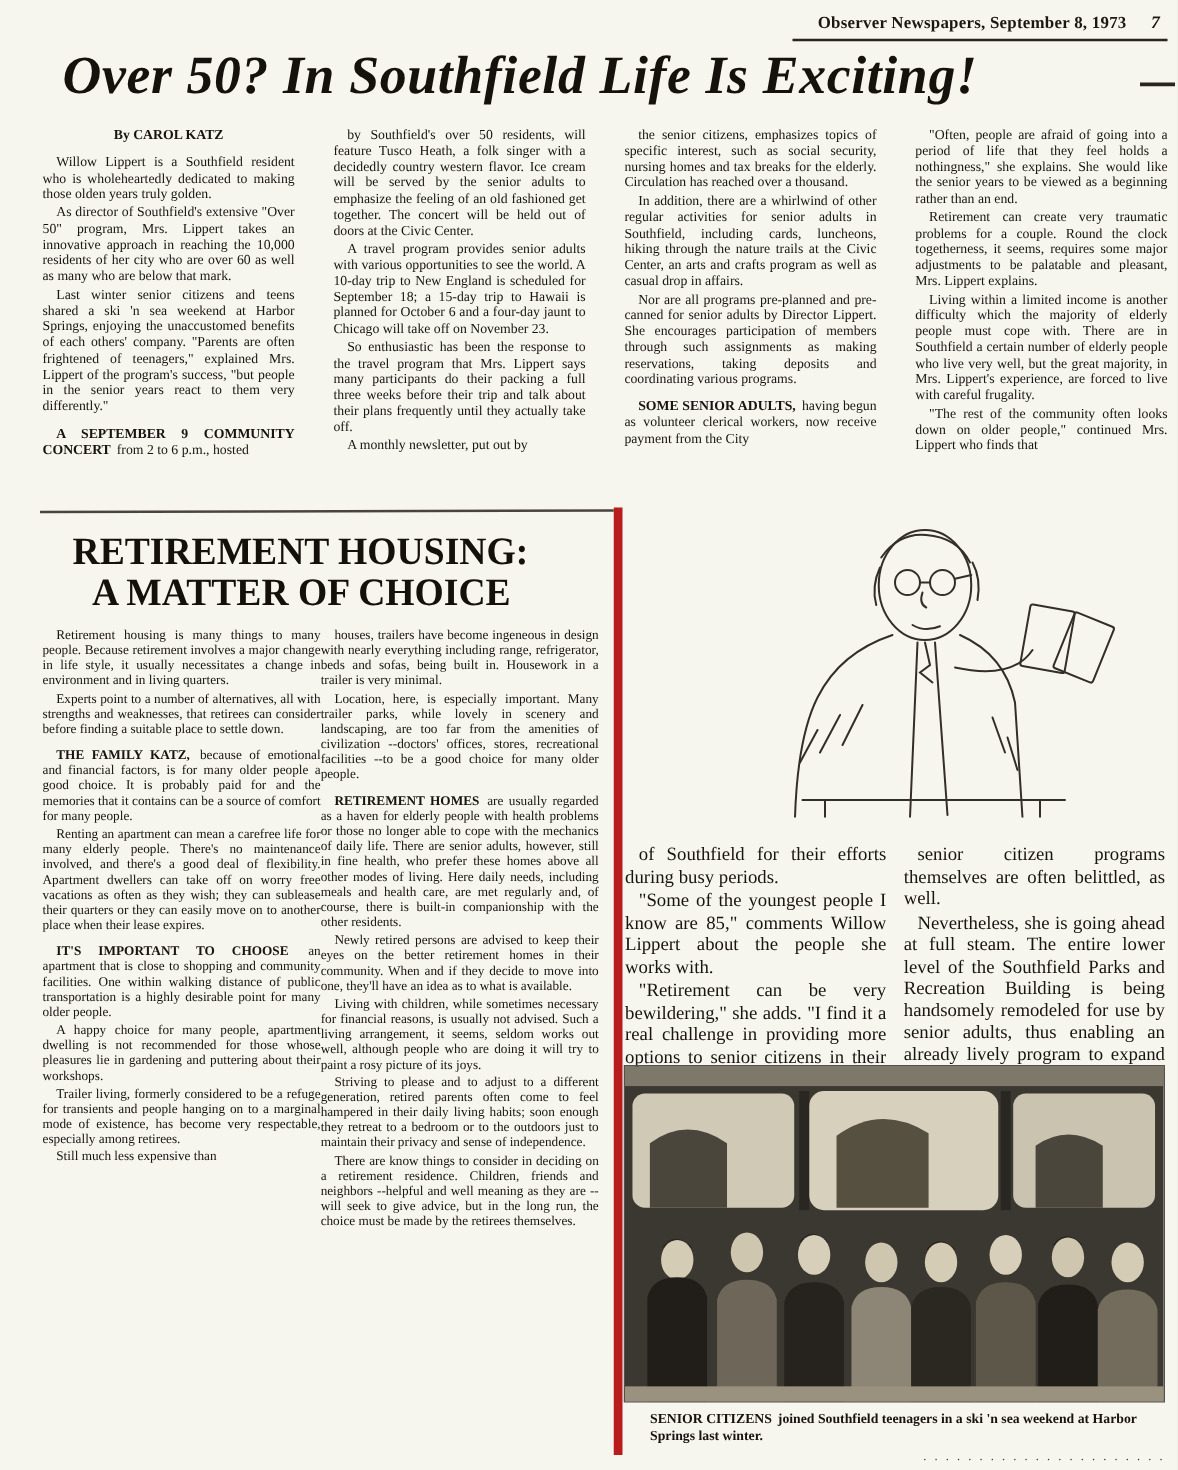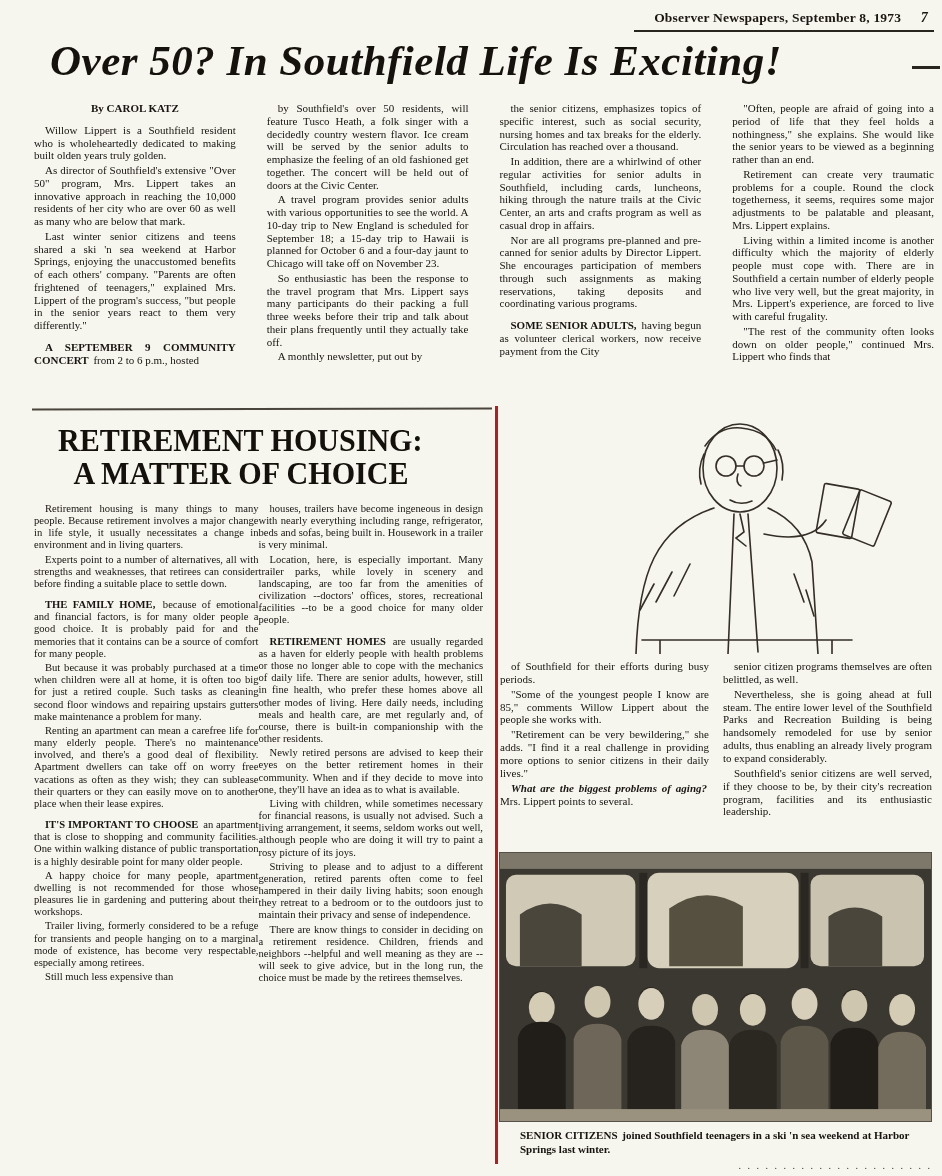--- a/index.html
+++ b/index.html
@@ -15,33 +15,33 @@
   .headline-dash{position:absolute;top:66px;right:2px;width:28px;border-top:3px solid #28241e;}
 
   .cols-main{position:absolute;left:34px;top:102px;width:900px;height:302px;display:flex;gap:31px;overflow:hidden;}
   .col{flex:1;font-size:11px;line-height:1.16;text-align:justify;}
   .para{text-indent:11px;margin:0 0 2px;}
   .gap{margin-top:9px;}
   .byline{text-align:center;font-weight:bold;font-size:11px;margin:0 0 9px;}
   .lead{font-weight:bold;margin-right:2px;}
   .lead.italic{font-style:italic;}
 
-  .housing-box{position:absolute;left:30px;top:406px;width:468px;height:758px;border-right:3px solid #b91c1c;
+  .housing-box{position:absolute;left:30px;top:406px;width:468px;height:758px;border-right:7px solid #b91c1c;
                padding:10px 12px 0 4px;overflow:hidden;box-sizing:border-box;}
   .wavyline{position:absolute;left:2px;top:2px;width:460px;border-top:2px solid #4a453c;transform:rotate(-.15deg);}
   .housing-title{font-size:31px;line-height:1.08;font-weight:bold;margin:8px 0 12px 24px;color:#14100b;
                  transform:scaleX(.97);transform-origin:left;}
   .housing-title .t2{display:inline-block;margin-left:16px;}
   .housing-cols{display:flex;font-size:10.6px;line-height:1.15;text-align:justify;justify-content:center;}
   .hcol{flex:1;}
 
   .illustration{position:absolute;left:502px;top:402px;width:432px;height:252px;}
   .illustration svg{display:block;width:100%;height:100%;}
 
-  .cont{position:absolute;width:209px;height:192px;overflow:hidden;font-size:11px;line-height:1.17;text-align:justify;}
+  .cont{position:absolute;width:209px;height:192px;overflow:hidden;font-size:15px;line-height:1.17;text-align:justify;margin-top:16px;}
   .cont-a{left:500px;top:660px;}
   .cont-b{left:723px;top:660px;}
 
   .photo{position:absolute;left:499px;top:852px;width:433px;height:270px;margin:0;border:1px solid #55504a;box-sizing:border-box;}
   .photo svg{display:block;width:100%;height:100%;}
   .caption{position:absolute;left:520px;top:1128px;width:410px;font-size:11px;font-weight:bold;line-height:1.3;margin:0;color:#17130e;}
   .dots{position:absolute;right:10px;top:1160px;font-size:10px;letter-spacing:2px;color:#3a362e;}
 </style>
 </head>
 <body>
@@ -52,21 +52,21 @@
     <span>Observer Newspapers, September 8, 1973</span>
     <span class="pg">7</span>
   </div>
 
   <h1 class="headline">Over 50? In Southfield Life Is Exciting!</h1>
   <div class="headline-dash"></div>
 
   <div class="cols-main">
     <div class="col">
       <p class="byline">By CAROL KATZ</p>
-      <p class="para">Willow Lippert is a Southfield resident who is wholeheartedly dedicated to making built olden years truly golden.</p>
+      <p class="para">Willow Lippert is a Southfield resident who is wholeheartedly dedicated to making those olden years truly golden.</p>
       <p class="para">As director of Southfield's extensive "Over 50" program, Mrs. Lippert takes an innovative approach in reaching the 10,000 residents of her city who are over 60 as well as many who are below that mark.</p>
       <p class="para">Last winter senior citizens and teens shared a ski 'n sea weekend at Harbor Springs, enjoying the unaccustomed benefits of each others' company. "Parents are often frightened of teenagers," explained Mrs. Lippert of the program's success, "but people in the senior years react to them very differently."</p>
       <p class="para gap"><span class="lead">A SEPTEMBER 9 COMMUNITY CONCERT</span> <span>from 2 to 6 p.m., hosted</span></p>
     </div>
     <div class="col">
       <p class="para">by Southfield's over 50 residents, will feature Tusco Heath, a folk singer with a decidedly country western flavor. Ice cream will be served by the senior adults to emphasize the feeling of an old fashioned get together. The concert will be held out of doors at the Civic Center.</p>
       <p class="para">A travel program provides senior adults with various opportunities to see the world. A 10-day trip to New England is scheduled for September 18; a 15-day trip to Hawaii is planned for October 6 and a four-day jaunt to Chicago will take off on November 23.</p>
       <p class="para">So enthusiastic has been the response to the travel program that Mrs. Lippert says many participants do their packing a full three weeks before their trip and talk about their plans frequently until they actually take off.</p>
       <p class="para">A monthly newsletter, put out by</p>
     </div>
@@ -87,22 +87,21 @@
   <section class="housing-box">
     <div class="wavyline"></div>
     <h2 class="housing-title">
       <span class="t1">RETIREMENT HOUSING:</span><br>
       <span class="t2">A MATTER OF CHOICE</span>
     </h2>
     <div class="housing-cols">
       <div class="hcol">
         <p class="para">Retirement housing is many things to many people. Because retirement involves a major change in life style, it usually necessitates a change in environment and in living quarters.</p>
         <p class="para">Experts point to a number of alternatives, all with strengths and weaknesses, that retirees can consider before finding a suitable place to settle down.</p>
-        <p class="para gap"><span class="lead">THE FAMILY HOME,</span> <span>because of emotional and financial factors, is for many older people a good choice. It is probably paid for and the memories that it contains can be a source of comfort for many people.</span></p>
-        <p class="para">But because it was probably purchased at a time when children were all at home, it is often too big for just a retired couple. Such tasks as cleaning second floor windows and repairing upstairs gutters make maintenance a problem for many.</p>
+        <p class="para gap"><span class="lead">THE FAMILY KATZ,</span> <span>because of emotional and financial factors, is for many older people a good choice. It is probably paid for and the memories that it contains can be a source of comfort for many people.</span></p>
         <p class="para">Renting an apartment can mean a carefree life for many elderly people. There's no maintenance involved, and there's a good deal of flexibility. Apartment dwellers can take off on worry free vacations as often as they wish; they can sublease their quarters or they can easily move on to another place when their lease expires.</p>
         <p class="para gap"><span class="lead">IT'S IMPORTANT TO CHOOSE</span> <span>an apartment that is close to shopping and community facilities. One within walking distance of public transportation is a highly desirable point for many older people.</span></p>
         <p class="para">A happy choice for many people, apartment dwelling is not recommended for those whose pleasures lie in gardening and puttering about their workshops.</p>
         <p class="para">Trailer living, formerly considered to be a refuge for transients and people hanging on to a marginal mode of existence, has become very respectable, especially among retirees.</p>
         <p class="para">Still much less expensive than</p>
       </div>
       <div class="hcol">
         <p class="para">houses, trailers have become ingeneous in design with nearly everything including range, refrigerator, beds and sofas, being built in. Housework in a trailer is very minimal.</p>
         <p class="para">Location, here, is especially important. Many trailer parks, while lovely in scenery and landscaping, are too far from the amenities of civilization --doctors' offices, stores, recreational facilities --to be a good choice for many older people.</p>
         <p class="para gap"><span class="lead">RETIREMENT HOMES</span> <span>are usually regarded as a haven for elderly people with health problems or those no longer able to cope with the mechanics of daily life. There are senior adults, however, still in fine health, who prefer these homes above all other modes of living. Here daily needs, including meals and health care, are met regularly and, of course, there is built-in companionship with the other residents.</span></p>

